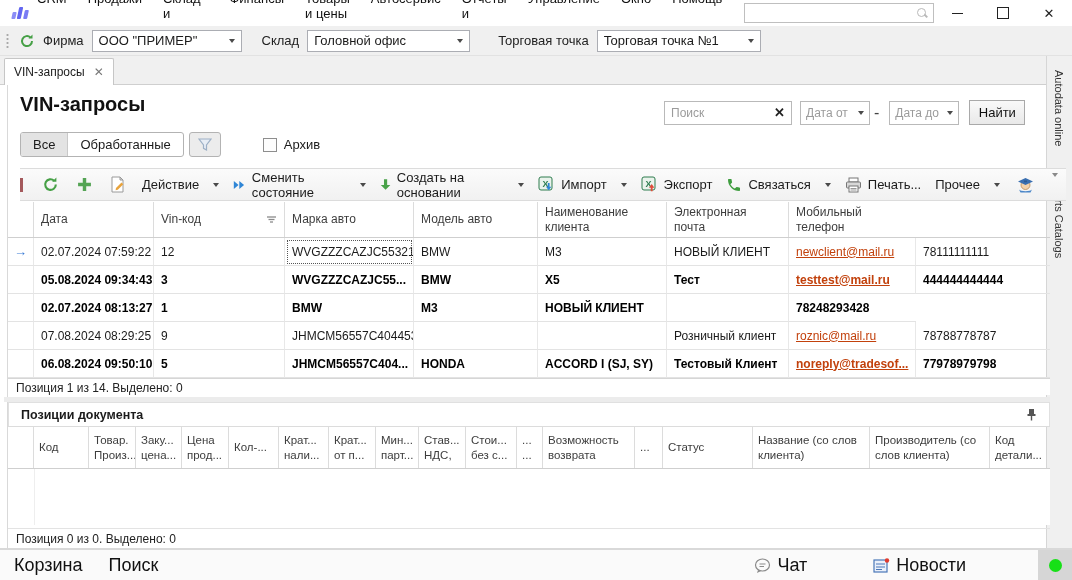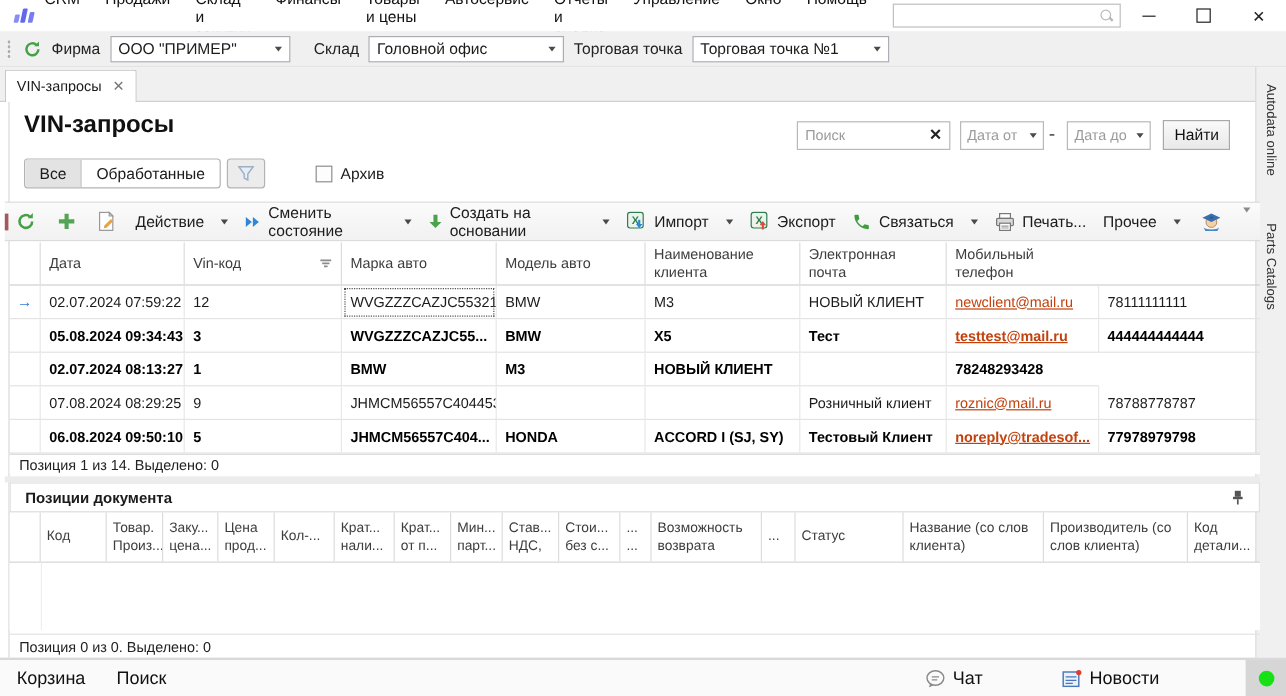--- a/index.html
+++ b/index.html
@@ -60,21 +60,21 @@
   .filterrow { position:absolute; top:47px; left:16px; display:flex; align-items:center; }
   .seg { display:flex; border:1px solid #b3b3b3; border-radius:3px; overflow:hidden; height:25px; background:#fff; }
   .seg > div { padding:0 12px; display:flex; align-items:center; font-size:13px; border-right:1px solid #c9c9c9; }
   .seg > div:last-child { border-right:none; }
   .seg .on { background:#e3e3e3; }
   .btn-funnel { margin-left:5px; width:32px; height:25px; background:#ececec; border:1px solid #b3b3b3; border-radius:3px; display:flex; align-items:center; justify-content:center; }
   .chk-wrap { margin-left:42px; display:flex; align-items:center; gap:7px; font-size:13px; }
   .chk { width:14px; height:14px; border:1px solid #8e8e8e; background:#fdfdfd; }
 
   
-  .toolbar { position:absolute; top:83px; left:0; width:1046px; height:33px; background:linear-gradient(#fbfbfb,#f1f1f1); border-top:1px solid #dcdcdc; border-bottom:1px solid #dcdcdc; display:flex; align-items:center; padding-left:0; font-size:13px; color:#1b1b1b; }
+  .toolbar { position:absolute; top:83px; left:16px; width:1046px; height:33px; background:linear-gradient(#fbfbfb,#f1f1f1); border-top:1px solid #dcdcdc; border-bottom:1px solid #dcdcdc; display:flex; align-items:center; padding-left:13px; font-size:13px; color:#1b1b1b; }
   .toolbar .redmark { position:absolute; left:0; top:9px; width:3px; height:14px; background:#a4595c; }
   .tbtn { display:flex; align-items:center; gap:6px; padding:0 7px; height:26px; }
   .tbtn.iconly { padding:0 9px; }
   .tb-overflow { margin-left:auto; margin-right:8px; }
 
   
   .grid { position:absolute; top:117px; left:4px; width:1042px; }
   .ghead { display:grid; grid-template-columns:26px 120px 131px 129px 124px 129px 122px 127px 1fr; height:36px; border-bottom:1px solid #cfcfcf; }
   .ghead .hc { border-right:1px solid #dcdcdc; display:flex; align-items:center; padding:2px 7px; font-size:12px; color:#3d3d3d; line-height:1.2; }
   .ghead .hc:last-child { border-right:none; }
@@ -93,21 +93,21 @@
   .pospanel-h .t { font-size:12.5px; font-weight:bold; }
   .poshead { position:absolute; top:341px; left:4px; width:1042px; display:grid; grid-template-columns:26px 55px 47px 46px 47px 50px 50px 47px 43px 47px 51px 26px 92px 28px 90px 117px 120px 1fr; height:43px; border-top:1px solid #dcdcdc; border-bottom:1px solid #cfcfcf; }
   .poshead .hc { border-right:1px solid #dcdcdc; display:flex; align-items:center; padding:2px 5px; font-size:11.5px; color:#3d3d3d; line-height:1.25; white-space:pre-line; overflow:hidden; }
   .poshead .hc:last-child { border-right:none; }
   .posbody { position:absolute; top:384px; left:4px; width:1042px; height:56px; background:#fff; }
   .posbody::before { content:""; position:absolute; left:26px; top:0; bottom:0; width:1px; background:#eee; }
   .posstatus { position:absolute; top:443px; left:4px; width:1042px; font-size:12px; color:#222; padding:3px 0 0 8px; border-top:1px solid #e3e3e3; }
 
   
   .footer-line { position:absolute; top:548px; left:0; width:1072px; height:2px; background:#d9d9d9; }
-  .footer { position:absolute; top:550px; left:0; width:1072px; height:30px; background:#fafafa; display:flex; align-items:center; font-size:15px; }
+  .footer { position:absolute; top:550px; left:0; width:1072px; height:30px; background:#fafafa; display:flex; align-items:center; font-size:18px; }
   .footer .fitem { margin-left:14px; display:flex; align-items:center; gap:6px; color:#111; }
   .footer .right { margin-left:auto; display:flex; align-items:center; gap:52px; }
   .status-cell { width:34px; height:30px; background:#d6d6d6; display:flex; align-items:center; justify-content:center; margin-left:20px; }
   .dot { width:13px; height:13px; border-radius:50%; background:#17e017; }
 
   svg { display:block; }
 </style>
 </head>
 <body>
 
@@ -150,21 +150,21 @@
     <span class="lbl">Фирма</span>
     <div class="combo" style="width:150px">
       <span>ООО "ПРИМЕР"</span>
       <span class="caret sm"></span>
     </div>
     <span class="lbl" style="margin-left:20px">Склад</span>
     <div class="combo" style="width:163px">
       <span>Головной офис</span>
       <span class="caret sm"></span>
     </div>
-    <span class="lbl" style="margin-left:8px">Торговая точка</span>
+    <span class="lbl" style="margin-left:28px">Торговая точка</span>
     <div class="combo" style="width:164px">
       <span>Торговая точка №1</span>
       <span class="caret sm"></span>
     </div>
   </div>
 
   <div class="tabstrip">
     <div class="tab">
       <span>VIN-запросы</span>
       <span class="tab-x">✕</span>

